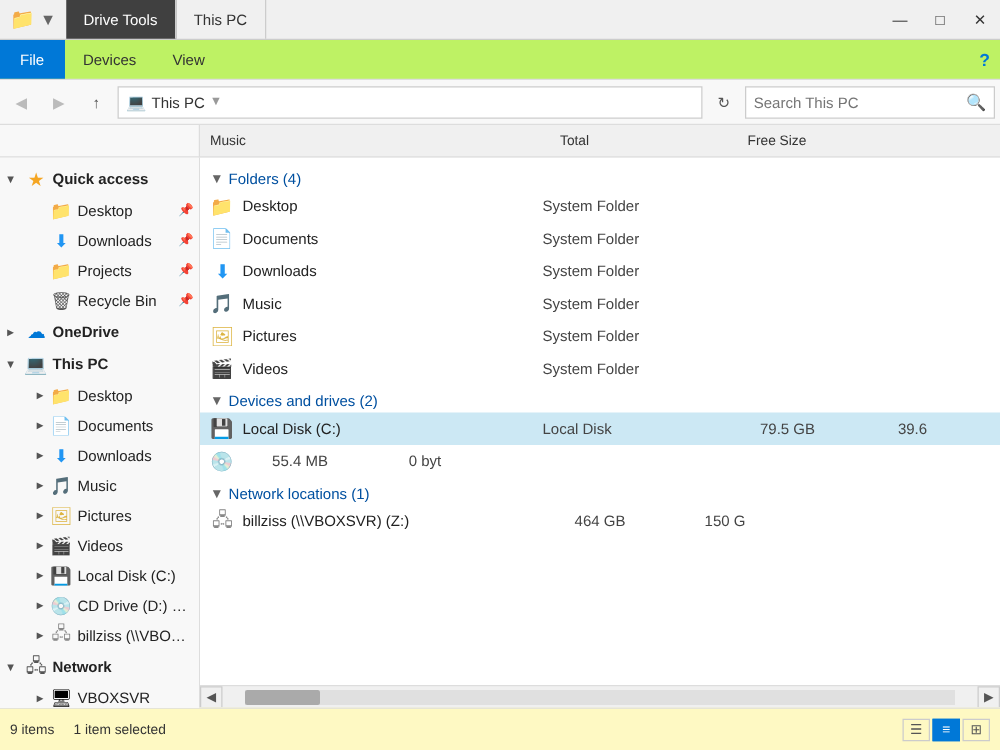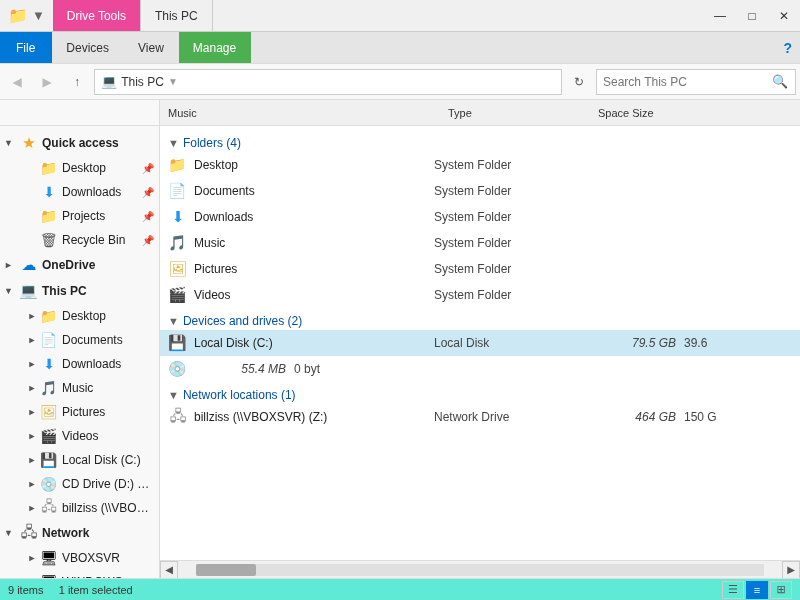--- a/index.html
+++ b/index.html
@@ -4,26 +4,26 @@
   <style>
     * { box-sizing: border-box; margin: 0; padding: 0; }
     body { font-family: 'Segoe UI', Arial, sans-serif; font-size: 12px; background: #fff; width: 800px; height: 600px; overflow: hidden; display: flex; flex-direction: column; }
 
     
     .title-bar { display: flex; align-items: stretch; background: #f0f0f0; border-bottom: 1px solid #ccc; height: 32px; }
     .title-bar-icons { display: flex; align-items: center; padding: 0 8px; gap: 4px; }
     .title-bar-icons span { font-size: 14px; color: #555; }
     .title-bar-tabs { display: flex; align-items: stretch; flex: 1; }
     .title-tab { display: flex; align-items: center; padding: 0 14px; font-size: 12px; color: #333; cursor: pointer; border-right: 1px solid #ccc; }
-    .title-tab.active { background: #ec4899; color: #fff; }
+    .title-tab.active { background: #404040; color: #fff; }
     .title-bar-controls { display: flex; align-items: stretch; }
     .title-bar-btn { width: 32px; display: flex; align-items: center; justify-content: center; cursor: pointer; font-size: 12px; color: #333; }
 
     
-    .ribbon { display: flex; align-items: stretch; background: #e5e5e5; border-bottom: 1px solid #ddd; height: 32px; }
+    .ribbon { display: flex; align-items: stretch; background: #bef264; border-bottom: 1px solid #ddd; height: 32px; }
     .ribbon-tab { display: flex; align-items: center; padding: 0 14px; font-size: 12px; color: #333; cursor: pointer; border-right: 1px solid transparent; }
     .ribbon-tab.file { background: #0078d7; color: #fff; padding: 0 16px; }
     .ribbon-tab.manage-active { background: #4caf50; color: #fff; }
     .ribbon-help { margin-left: auto; display: flex; align-items: center; padding: 0 8px; color: #0078d7; font-weight: bold; font-size: 14px; cursor: pointer; }
 
     
     .address-bar { display: flex; align-items: center; background: #f8f8f8; border-bottom: 1px solid #ddd; height: 36px; padding: 0 4px; gap: 4px; }
     .nav-btn { width: 26px; height: 26px; display: flex; align-items: center; justify-content: center; border: 1px solid transparent; border-radius: 2px; cursor: pointer; color: #555; font-size: 12px; }
     .nav-btn.disabled { color: #bbb; cursor: default; }
     .address-path { flex: 1; display: flex; align-items: center; border: 1px solid #ccc; background: #fff; height: 26px; padding: 0 6px; gap: 4px; }
@@ -70,25 +70,25 @@
     .group-header { display: flex; align-items: center; padding: 6px 8px 2px 8px; cursor: pointer; }
     .group-header .gh-chevron { color: #666; font-size: 11px; margin-right: 4px; }
     .group-header .gh-title { font-size: 12px; color: #0050a0; font-weight: normal; }
 
     
     .item-row { display: flex; align-items: center; padding: 2px 8px; cursor: pointer; height: 26px; }
     .item-row.selected { background: #cce8f4; }
     .item-row .row-icon { width: 20px; height: 20px; display: flex; align-items: center; justify-content: center; font-size: 15px; margin-right: 6px; flex-shrink: 0; }
     .item-row .row-name { width: 240px; font-size: 12px; color: #222; overflow: hidden; text-overflow: ellipsis; white-space: nowrap; }
     .item-row .row-type { width: 150px; font-size: 12px; color: #444; }
-    .item-row .row-size { width: 100px; font-size: 12px; color: #444; text-align: right; padding-right: 8px; font-style: italic; }
-    .item-row .row-free { width: 100px; font-size: 12px; color: #444; text-align: left; padding-right: 8px; }
-
-    
-    .status-bar { display: flex; align-items: center; background: #5eead4; border-top: 1px solid #ddd; height: 22px; padding: 0 8px; }
+    .item-row .row-size { width: 100px; font-size: 12px; color: #444; text-align: center; padding-right: 8px; }
+    .item-row .row-free { width: 100px; font-size: 12px; color: #444; text-align: center; padding-right: 8px; }
+
+    
+    .status-bar { display: flex; align-items: center; background: #fef9c3; border-top: 1px solid #ddd; height: 34px; padding: 0 8px; }
     .status-text { font-size: 11px; color: #333; flex: 1; }
     .status-right { display: flex; align-items: center; gap: 2px; }
     .view-btn { width: 22px; height: 18px; display: flex; align-items: center; justify-content: center; border: 1px solid #ccc; cursor: pointer; font-size: 11px; color: #555; }
     .view-btn.active { background: #0078d7; color: #fff; border-color: #0078d7; }
 
     
     .hscroll { height: 18px; background: #f0f0f0; border-top: 1px solid #ddd; display: flex; align-items: center; }
     .hscroll-inner { flex: 1; height: 12px; background: #e0e0e0; margin: 0 18px; position: relative; }
     .hscroll-thumb { position: absolute; left: 0; top: 0; width: 60px; height: 12px; background: #aaa; border-radius: 2px; }
     .hscroll-arrow { width: 18px; height: 18px; display: flex; align-items: center; justify-content: center; cursor: pointer; color: #555; font-size: 10px; background: #f0f0f0; border: 1px solid #ccc; }
@@ -123,21 +123,20 @@
     <div class="title-bar-btn">—</div>
     <div class="title-bar-btn">□</div>
     <div class="title-bar-btn close">✕</div>
   </div>
 </div>
 
 <div class="ribbon">
   <div class="ribbon-tab file">File</div>
   <div class="ribbon-tab">Devices</div>
   <div class="ribbon-tab">View</div>
-  <div class="ribbon-tab manage-active">Manage</div>
   <div class="ribbon-help">?</div>
 </div>
 
 <div class="address-bar">
   <div class="nav-btn disabled">◀</div>
   <div class="nav-btn disabled">▶</div>
   <div class="nav-btn">↑</div>
   <div class="address-path">
     <span class="address-path-icon">💻</span>
     <span class="address-text">This PC</span>
@@ -147,22 +146,22 @@
   <div class="search-box">
     <input type="text" placeholder="Search This PC" style="">
     <span class="search-icon">🔍</span>
   </div>
 </div>
 
 <div style="display:flex;">
   <div style="width:160px; min-width:160px; background:#f8f8f8; border-right:1px solid #ddd; border-bottom:1px solid #ddd; height:26px;"></div>
   <div class="col-headers" style="flex:1;">
     <div class="col-header col-name">Music</div>
-    <div class="col-header col-type">Type</div>
-    <div class="col-header col-size">Space Size</div>
+    <div class="col-header col-type">Total</div>
+    <div class="col-header col-size">Free Size</div>
   </div>
 </div>
 
 <div class="main-area">
 
   <div class="sidebar">
 
     <div class="sidebar-section">
       <span class="expand">▼</span>
       <span class="sec-icon" style="color:#f5a623;">★</span>
@@ -340,21 +339,20 @@
       </div>
 
       <div class="group-header">
         <span class="gh-chevron">▼</span>
         <span class="gh-title">Network locations (1)</span>
       </div>
 
       <div class="item-row">
         <span class="row-icon icon-network-drive">🖧</span>
         <span class="row-name">billziss (\\VBOXSVR) (Z:)</span>
-        <span class="row-type">Network Drive</span>
         <span class="row-size">464 GB</span>
         <span class="row-free">150 G</span>
       </div>
 
     </div>
 
     <div class="hscroll">
       <div class="hscroll-arrow">◀</div>
       <div class="hscroll-inner">
         <div class="hscroll-thumb"></div>

